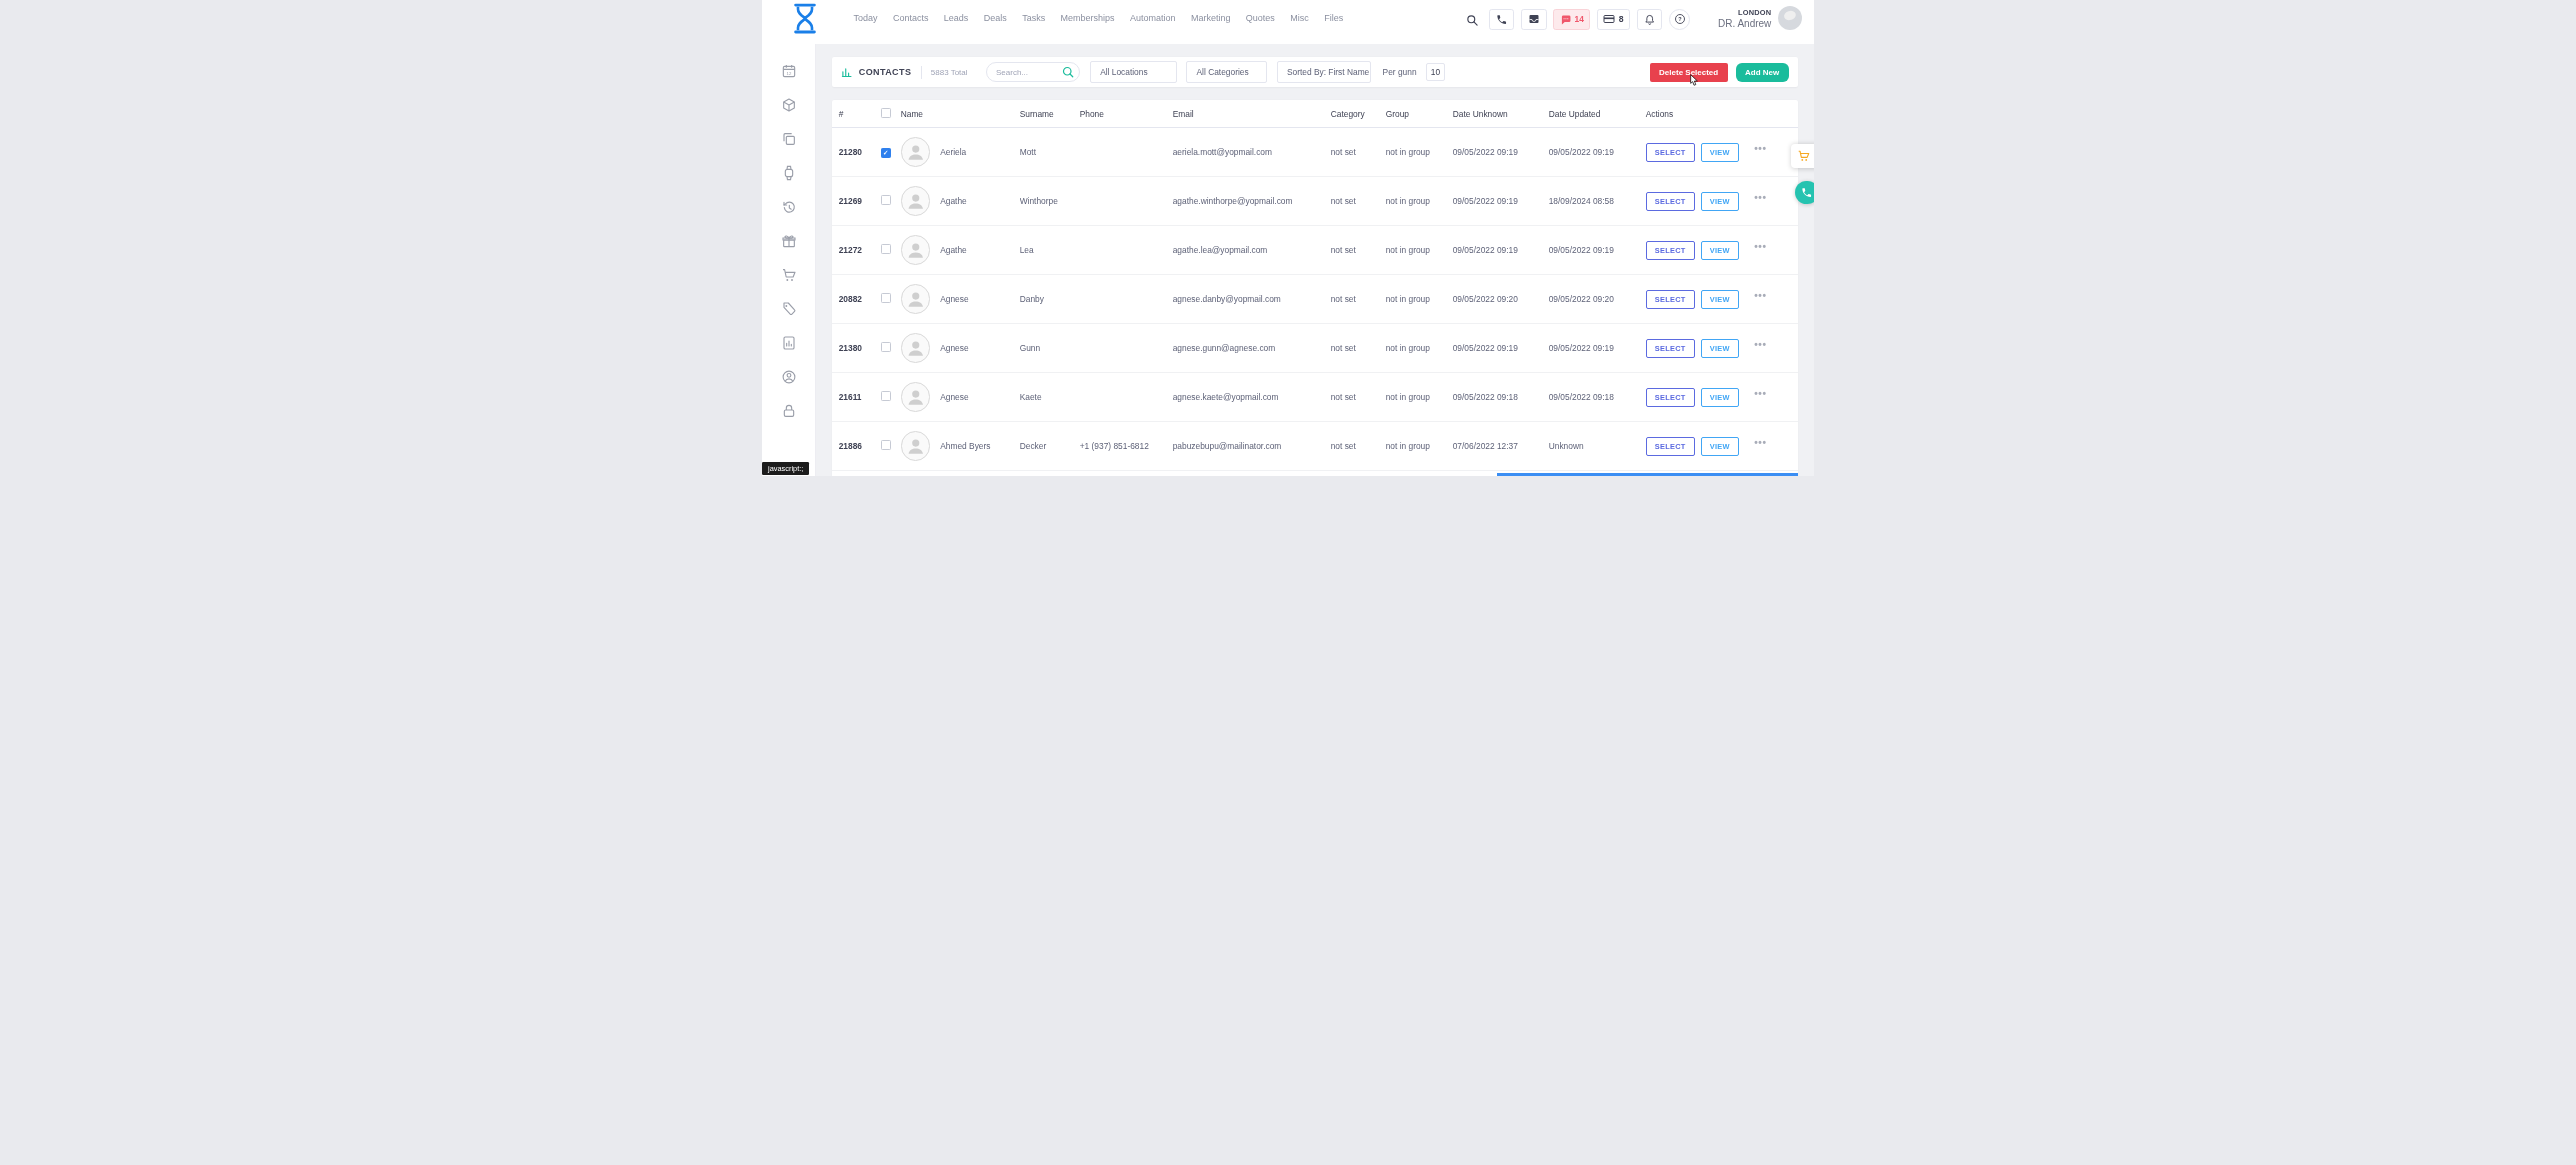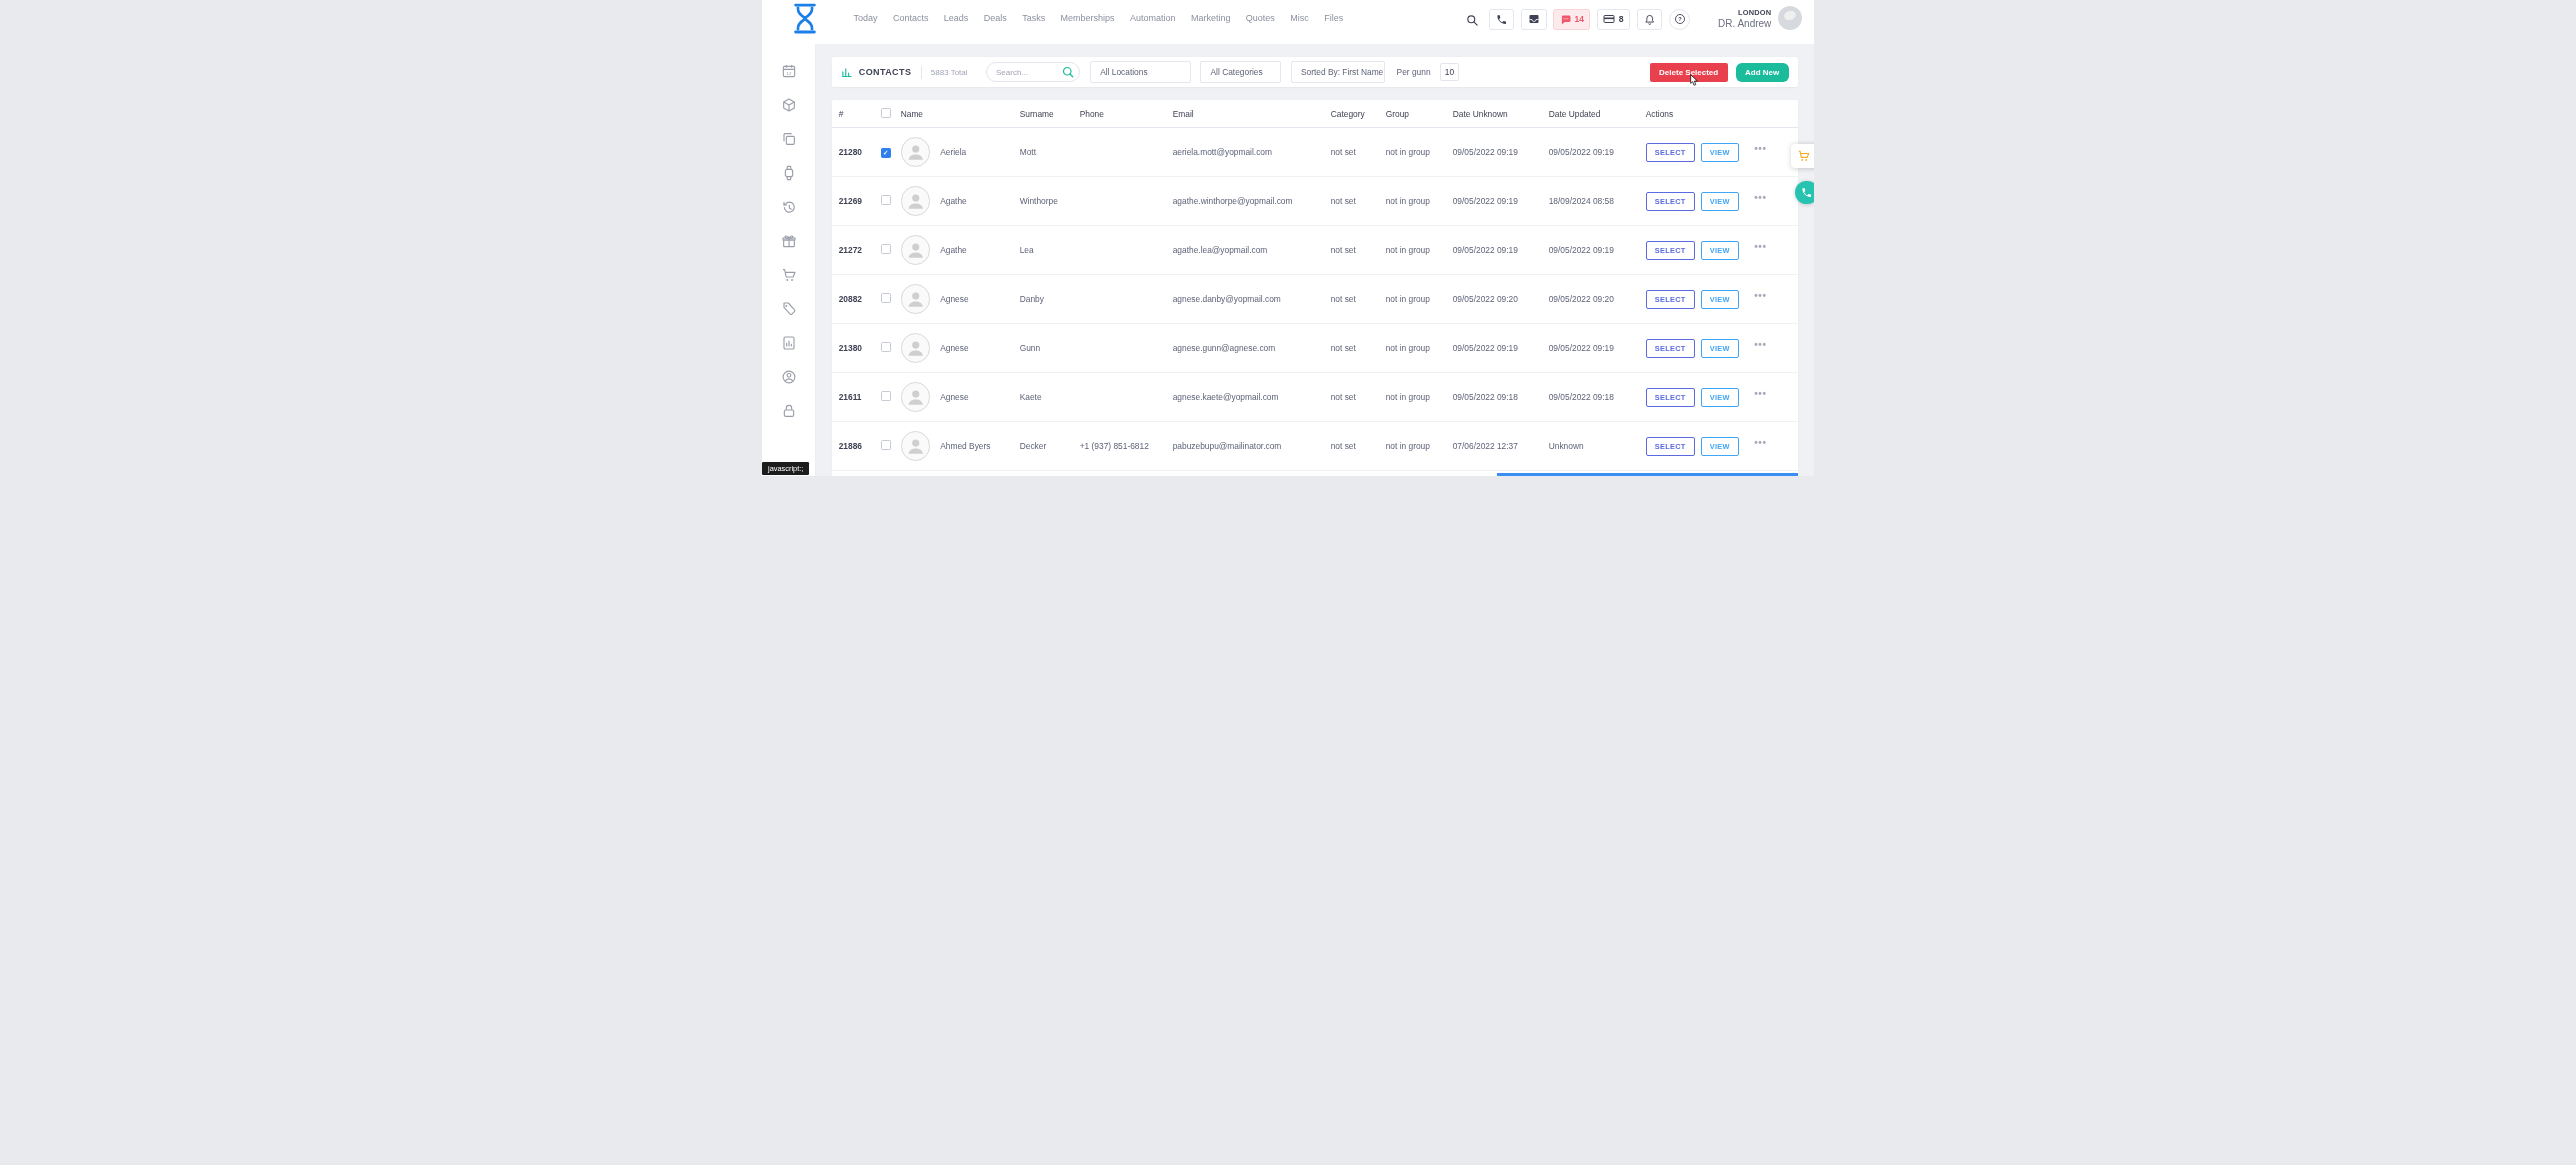--- a/index.html
+++ b/index.html
@@ -37,21 +37,21 @@
   .toolbar { height:30px; background:#fff; border-radius:2px; box-shadow:0 0.7px 1.3px rgba(60,60,80,.05); display:flex; align-items:center; padding:0 9.4px; gap:9.4px; }
   .tb-title { display:flex; align-items:center; gap:6px; }
   .tb-title .t { font-size:9px; font-weight:bold; color:#3f4254; letter-spacing:0.4px; }
   .tb-div { width:0.7px; height:13.4px; background:#e4e6ef; }
   .tb-total { font-size:8px; color:#a1a5b7; white-space:nowrap; }
   .search-wrap { position:relative; margin-left:9.4px; }
   .search-input { width:94px; height:20px; border:0.7px solid #e4e6ef; border-radius:10.7px; padding:0 21.5px 0 8.7px; font-size:8px; color:#5e6278; outline:none; font-family:"Liberation Sans", sans-serif; }
   .search-input::placeholder { color:#a1a5b7; }
   .search-go { position:absolute; right:6px; top:4px; width:12px; height:12px; cursor:pointer; }
   .filter-box { height:22px; border:0.7px solid #e4e6ef; border-radius:2px; background:#fff; display:flex; align-items:center; padding:0 9.4px; font-size:8.4px; color:#5e6278; cursor:pointer; white-space:nowrap; }
-  .fb-loc { width:101px; }
+  .fb-loc { width:87px; }
   .fb-cat { width:81px; }
   .fb-sort { width:94px; }
   .pp-label { font-size:8.4px; color:#5e6278; margin-left:2.7px; white-space:nowrap; }
   .pp-box { width:19px; height:18px; border:0.7px solid #e4e6ef; border-radius:2px; display:flex; align-items:center; justify-content:center; font-size:8.4px; color:#3f4254; cursor:pointer; }
   .tb-actions { margin-left:auto; display:flex; gap:8px; }
   .btn { height:19px; border:none; border-radius:2px; padding:0 9.4px; font-size:8px; font-weight:bold; color:#fff; cursor:pointer; font-family:"Liberation Sans", sans-serif; }
   .btn-danger { background:#e8414d; }
   .btn-accent { background:#1abc9c;border-radius:6px; }
 
   

